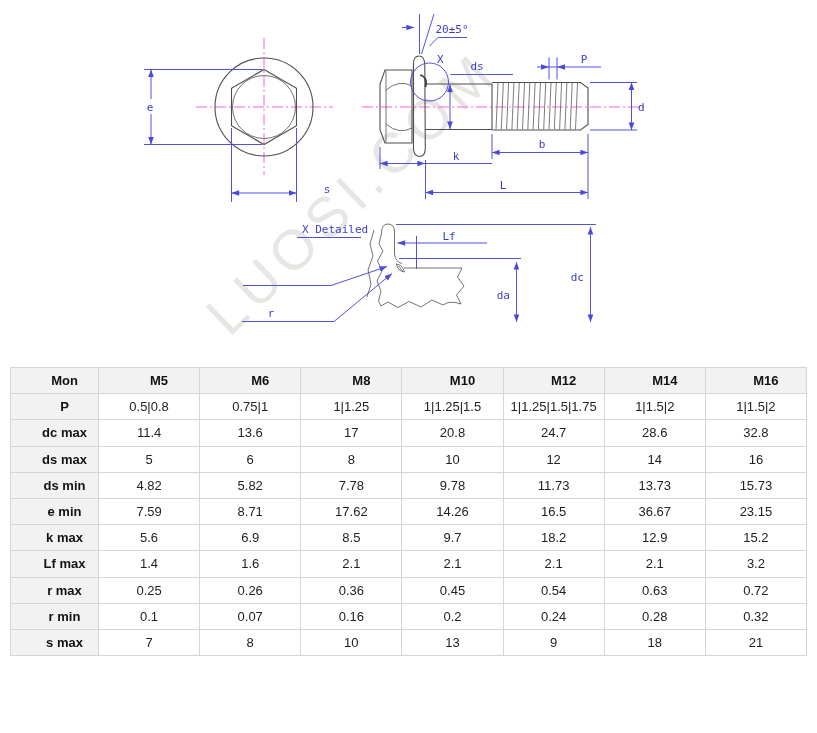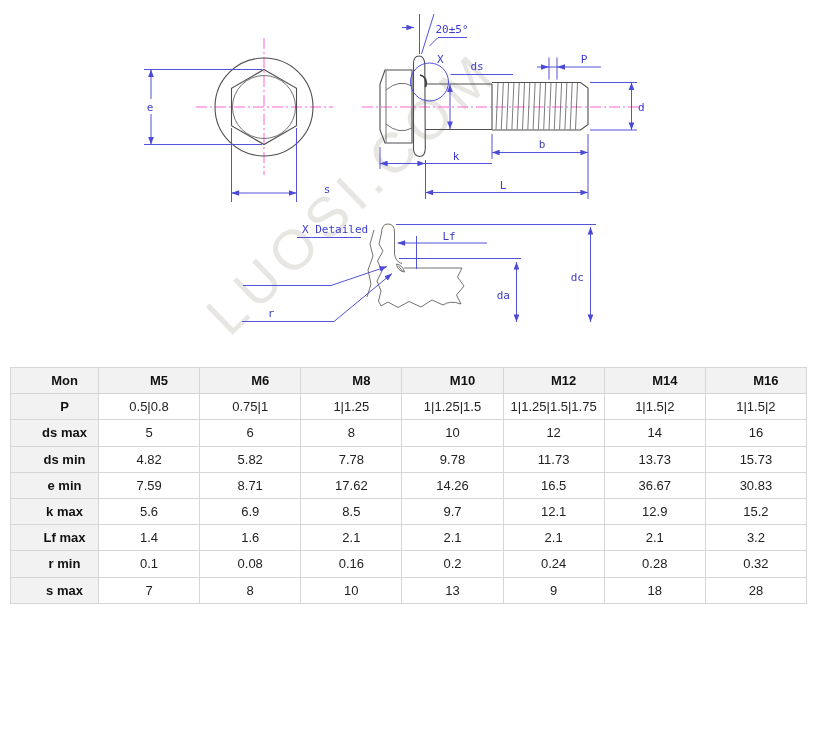--- a/index.html
+++ b/index.html
@@ -183,20 +183,30 @@
           <th>P</th>
           <td>0.5|0.8</td>
           <td>0.75|1</td>
           <td>1|1.25</td>
           <td>1|1.25|1.5</td>
           <td>1|1.25|1.5|1.75</td>
           <td>1|1.5|2</td>
           <td>1|1.5|2</td>
         </tr>
         <tr>
+          <th>dc max</th>
+          <td>11.4</td>
+          <td>13.6</td>
+          <td>17</td>
+          <td>20.8</td>
+          <td>24.7</td>
+          <td>28.6</td>
+          <td>32.8</td>
+        </tr>
+        <tr>
           <th>ds max</th>
           <td>5</td>
           <td>6</td>
           <td>8</td>
           <td>10</td>
           <td>12</td>
           <td>14</td>
           <td>16</td>
         </tr>
         <tr>
@@ -210,57 +220,67 @@
           <td>15.73</td>
         </tr>
         <tr>
           <th>e min</th>
           <td>7.59</td>
           <td>8.71</td>
           <td>17.62</td>
           <td>14.26</td>
           <td>16.5</td>
           <td>36.67</td>
-          <td>30.83</td>
+          <td>23.15</td>
         </tr>
         <tr>
           <th>k max</th>
           <td>5.6</td>
           <td>6.9</td>
           <td>8.5</td>
           <td>9.7</td>
-          <td>12.1</td>
+          <td>18.2</td>
           <td>12.9</td>
           <td>15.2</td>
         </tr>
         <tr>
           <th>Lf max</th>
           <td>1.4</td>
           <td>1.6</td>
           <td>2.1</td>
           <td>2.1</td>
           <td>2.1</td>
           <td>2.1</td>
           <td>3.2</td>
         </tr>
         <tr>
+          <th>r max</th>
+          <td>0.25</td>
+          <td>0.26</td>
+          <td>0.36</td>
+          <td>0.45</td>
+          <td>0.54</td>
+          <td>0.63</td>
+          <td>0.72</td>
+        </tr>
+        <tr>
           <th>r min</th>
           <td>0.1</td>
-          <td>0.08</td>
+          <td>0.07</td>
           <td>0.16</td>
           <td>0.2</td>
           <td>0.24</td>
           <td>0.28</td>
           <td>0.32</td>
         </tr>
         <tr>
           <th>s max</th>
           <td>7</td>
           <td>8</td>
           <td>10</td>
           <td>13</td>
           <td>9</td>
           <td>18</td>
-          <td>28</td>
+          <td>21</td>
         </tr>
       </tbody>
   </table>
 </div>
 
 </body></html>

